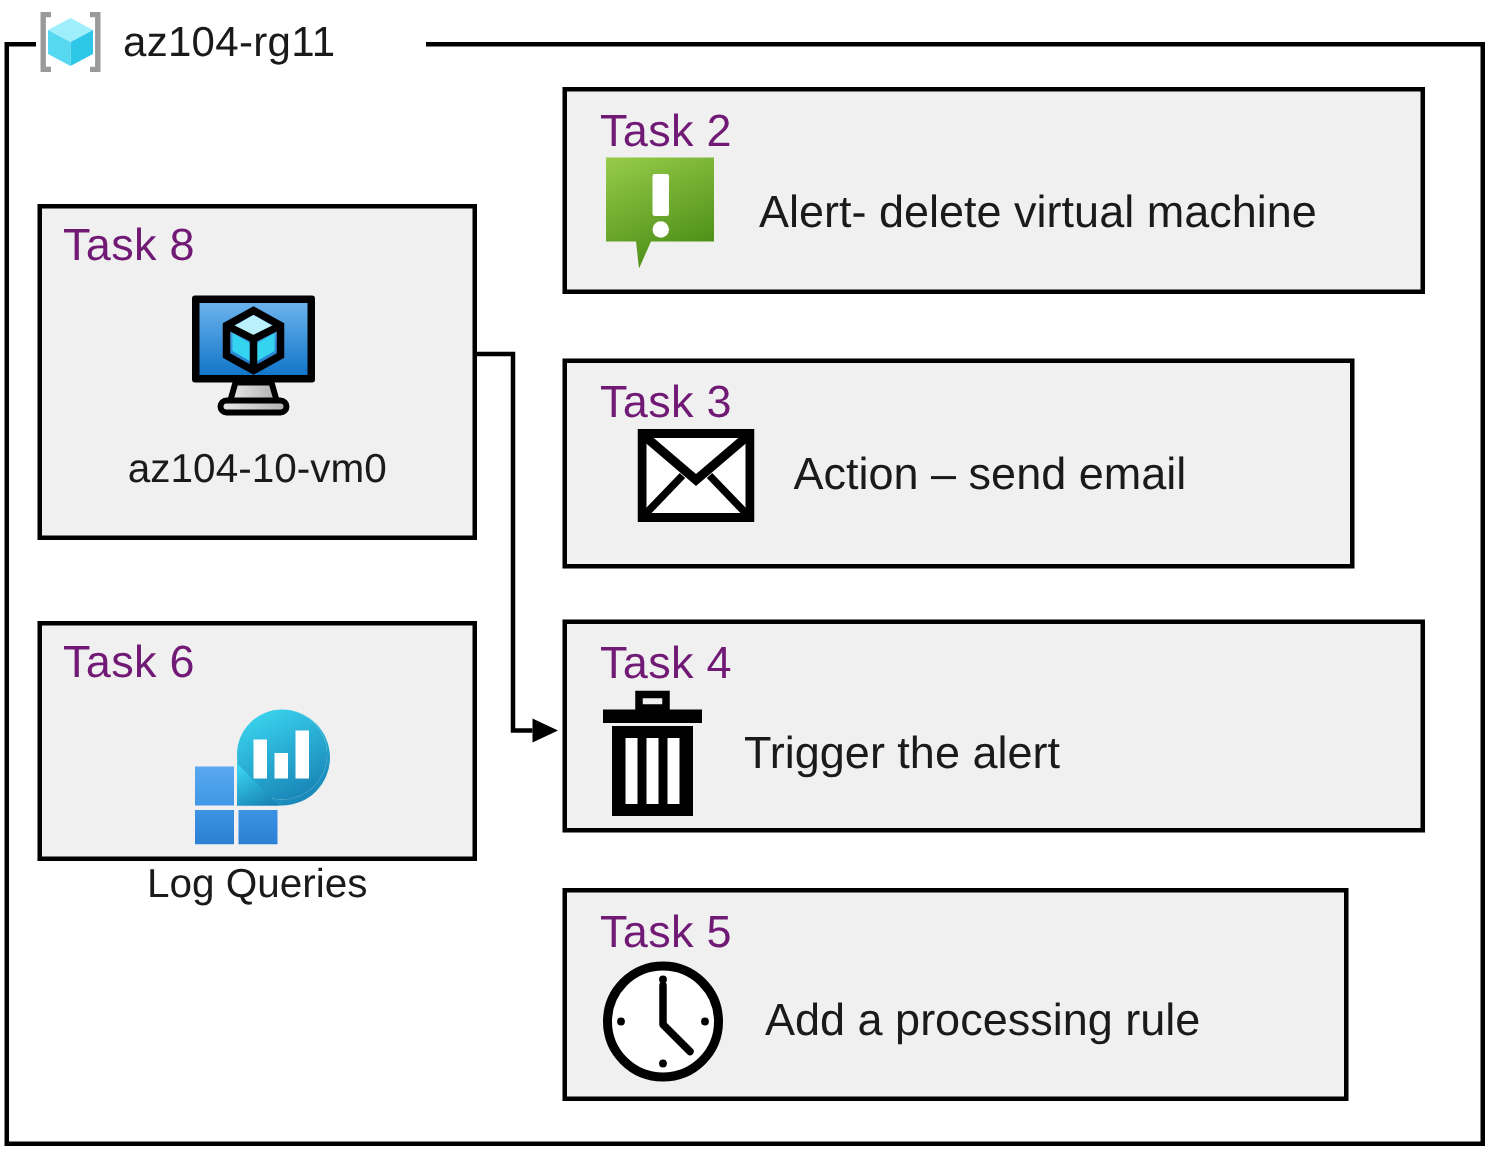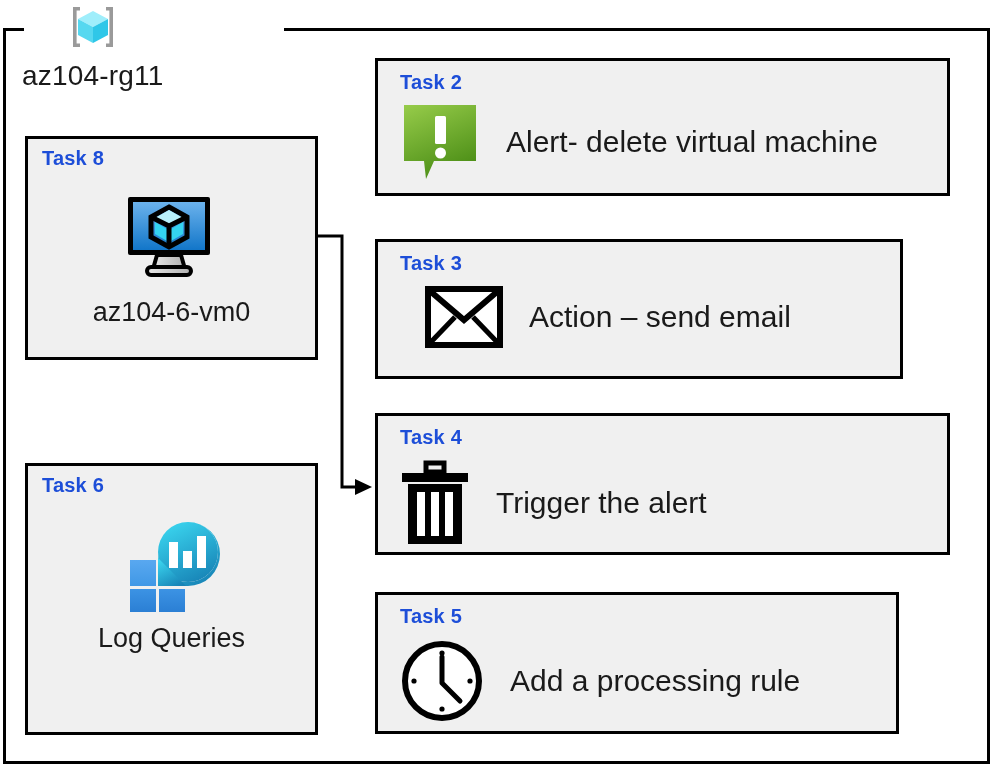--- a/index.html
+++ b/index.html
@@ -42,21 +42,20 @@
 
   
   .rg-header {
     position: absolute;
     left: 22px;
     top: 4px;
     height: 48px;
     display: flex;
     align-items: center;
     gap: 10px;
-    flex-direction: column;
   }
   .rg-icon {
     width: 50px;
     height: 46px;
     display: block;
   }
   .rg-title {
     font-size: 28px;
     color: #1a1a1a;
     letter-spacing: .2px;
@@ -65,23 +64,23 @@
 
   
   .card {
     position: absolute;
     background: #f0f0f0;
     border: 3px solid #000000;
     box-sizing: border-box;
   }
   .card-title {
     position: absolute;
-    font-size: 20px;
-    font-weight: bold;
-    color: #1d4ed8;
+    font-size: 30px;
+    font-weight: normal;
+    color: #701a75;
     letter-spacing: .2px;
     white-space: nowrap;
   }
 
   
   .card-v .card-title { left: 14px; top: 8px; }
   .card-v .v-icon {
     position: absolute;
     left: 0; right: 0;
     display: flex;
@@ -116,21 +115,21 @@
     font-size: 30px;
     color: #1a1a1a;
     white-space: nowrap;
   }
 
   
   #task1 { left: 25px;  top: 136px; width: 293px; height: 224px; }
   #task1 .v-icon    { top: 56px; }
   #task1 .v-caption { top: 158px; }
 
-  #task6 { left: 25px;  top: 463px; width: 293px; height: 272px; }
+  #task6 { left: 25px;  top: 414px; width: 293px; height: 160px; }
   #task6 .v-icon    { top: 52px; }
   #task6 .v-caption { top: 157px; }
 
   #task2 { left: 375px; top: 58px;  width: 575px; height: 138px; }
   #task2 .h-row { top: 42px; }
 
   #task3 { left: 375px; top: 239px; width: 528px; height: 140px; }
   #task3 .h-row { top: 44px; margin-left: 25px; }
 
   #task4 { left: 375px; top: 413px; width: 575px; height: 142px; }
@@ -198,21 +197,21 @@
         <path d="M32 60 L56 60 L60 74 L28 74 Z" fill="url(#vmStand)" stroke="#000000" stroke-width="4" stroke-linejoin="round"></path>
         <rect x="22" y="72" width="44" height="8" rx="4" fill="url(#vmStand)" stroke="#000000" stroke-width="4"></rect>
 
         <polygon points="44,12 62,22 62,42 44,52 26,42 26,22" fill="none" stroke="#000000" stroke-width="5"></polygon>
         <polygon points="44,15 58,23 44,31 30,23" fill="#B9F0FA"></polygon>
         <polygon points="30,27 42,34 42,46 30,39" fill="#34D3EF"></polygon>
         <polygon points="58,27 46,34 46,46 58,39" fill="#34D3EF"></polygon>
         <path d="M44 31 L44 52 M26 22 L44 31 L62 22" stroke="#000000" stroke-width="5" fill="none"></path>
       </svg>
     </div>
-    <div class="v-caption">az104-6-vm0</div>
+    <div class="v-caption">az104-10-vm0</div>
   </div>
 
   <div class="card card-v" id="task6">
     <div class="card-title">Task 6</div>
     <div class="v-icon">
       <svg width="100" height="94" viewBox="0 0 100 94" xmlns="http://www.w3.org/2000/svg">
         <defs>
           <linearGradient id="logDrop" x1="0.25" y1="0" x2="0.75" y2="1">
             <stop offset="0" stop-color="#3AD4EE"></stop>
             <stop offset="1" stop-color="#1783B6"></stop>

